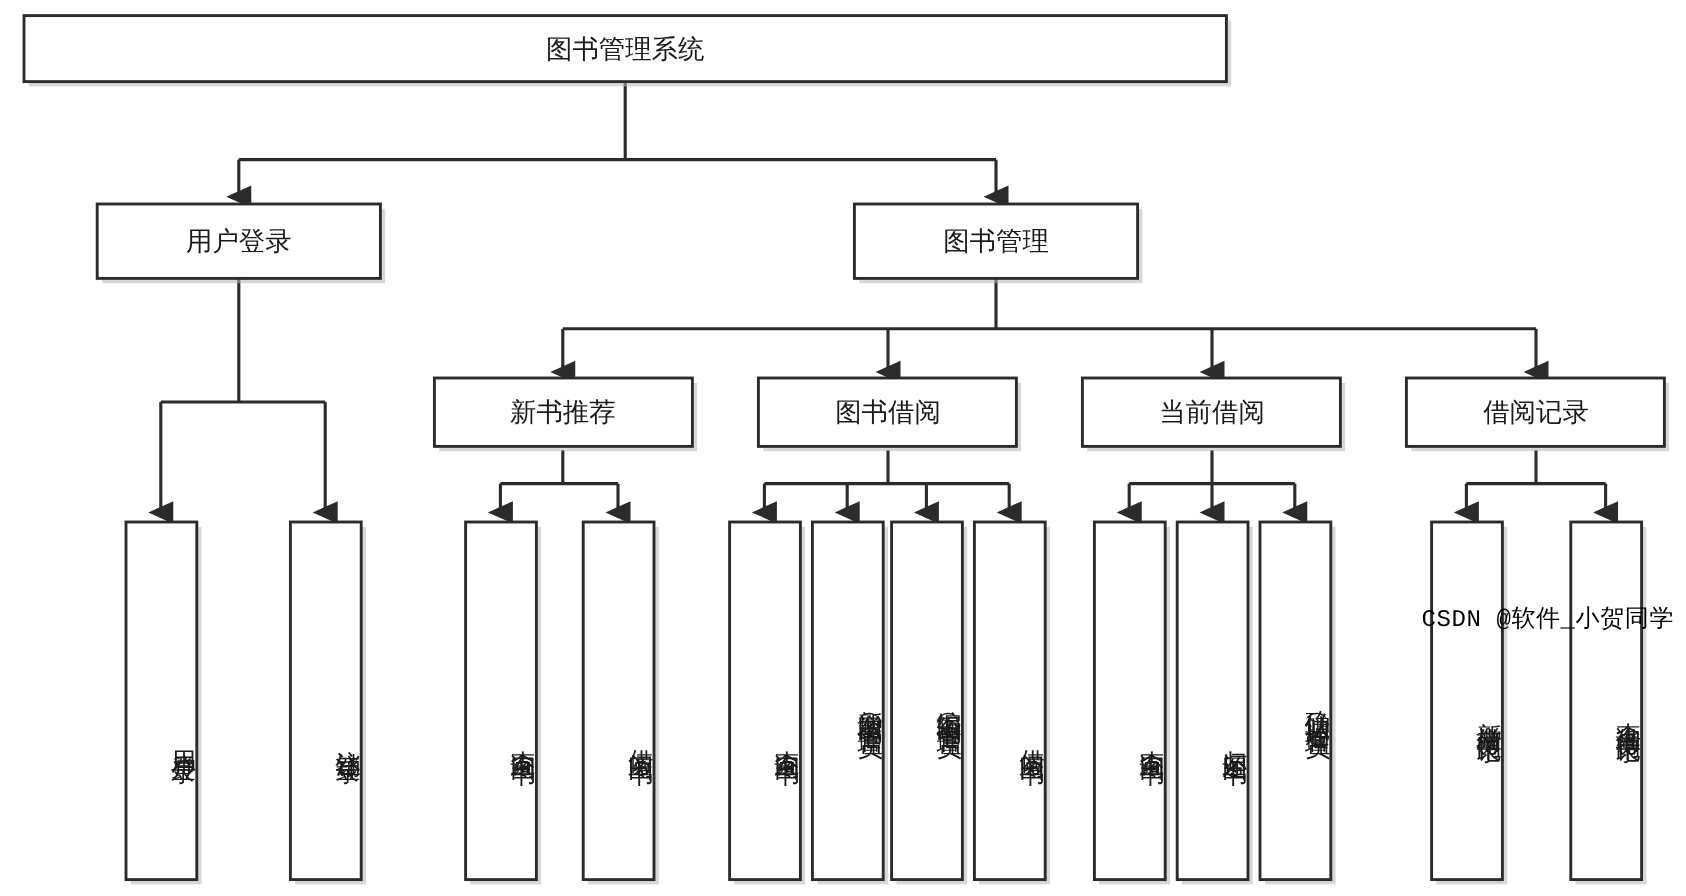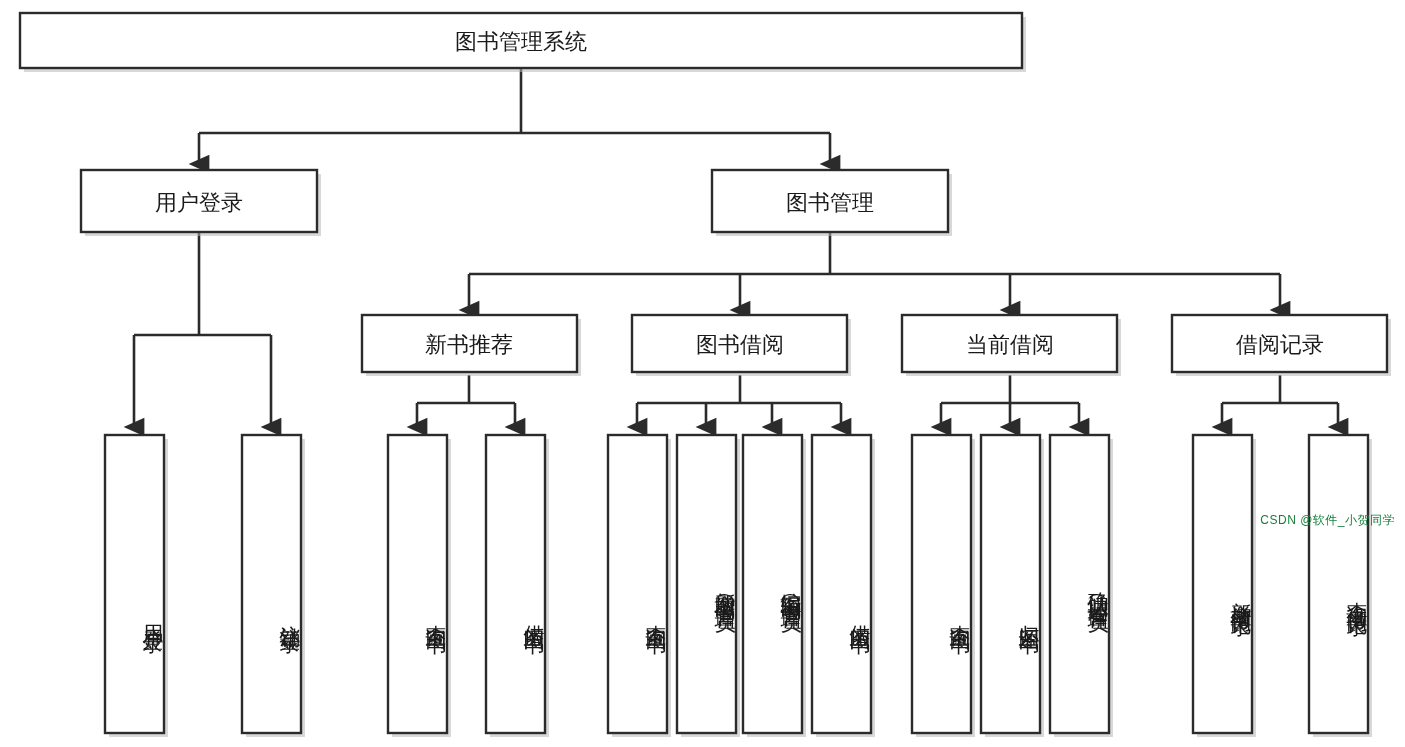--- a/index.html
+++ b/index.html
@@ -62,23 +62,23 @@
     align-items: flex-start;
     justify-content: center;
     white-space: nowrap;
     pointer-events: none;
     user-select: none;
   }
   .watermark {
     position: absolute;
     right: 10px;
     bottom: 6px;
-    font-family: Liberation Sans, sans-serif;
-    font-size: 12px;
-    color: #15803d;
+    font-family: Liberation Mono, monospace;
+    font-size: 20px;
+    color: #000000;
     white-space: nowrap;
     letter-spacing: 0.5px;
   }
 </style>
 </head>
 <body>
 
 <div id="diagram-root">
 
   <svg class="flow" viewBox="0 0 1405 747" xmlns="http://www.w3.org/2000/svg">

